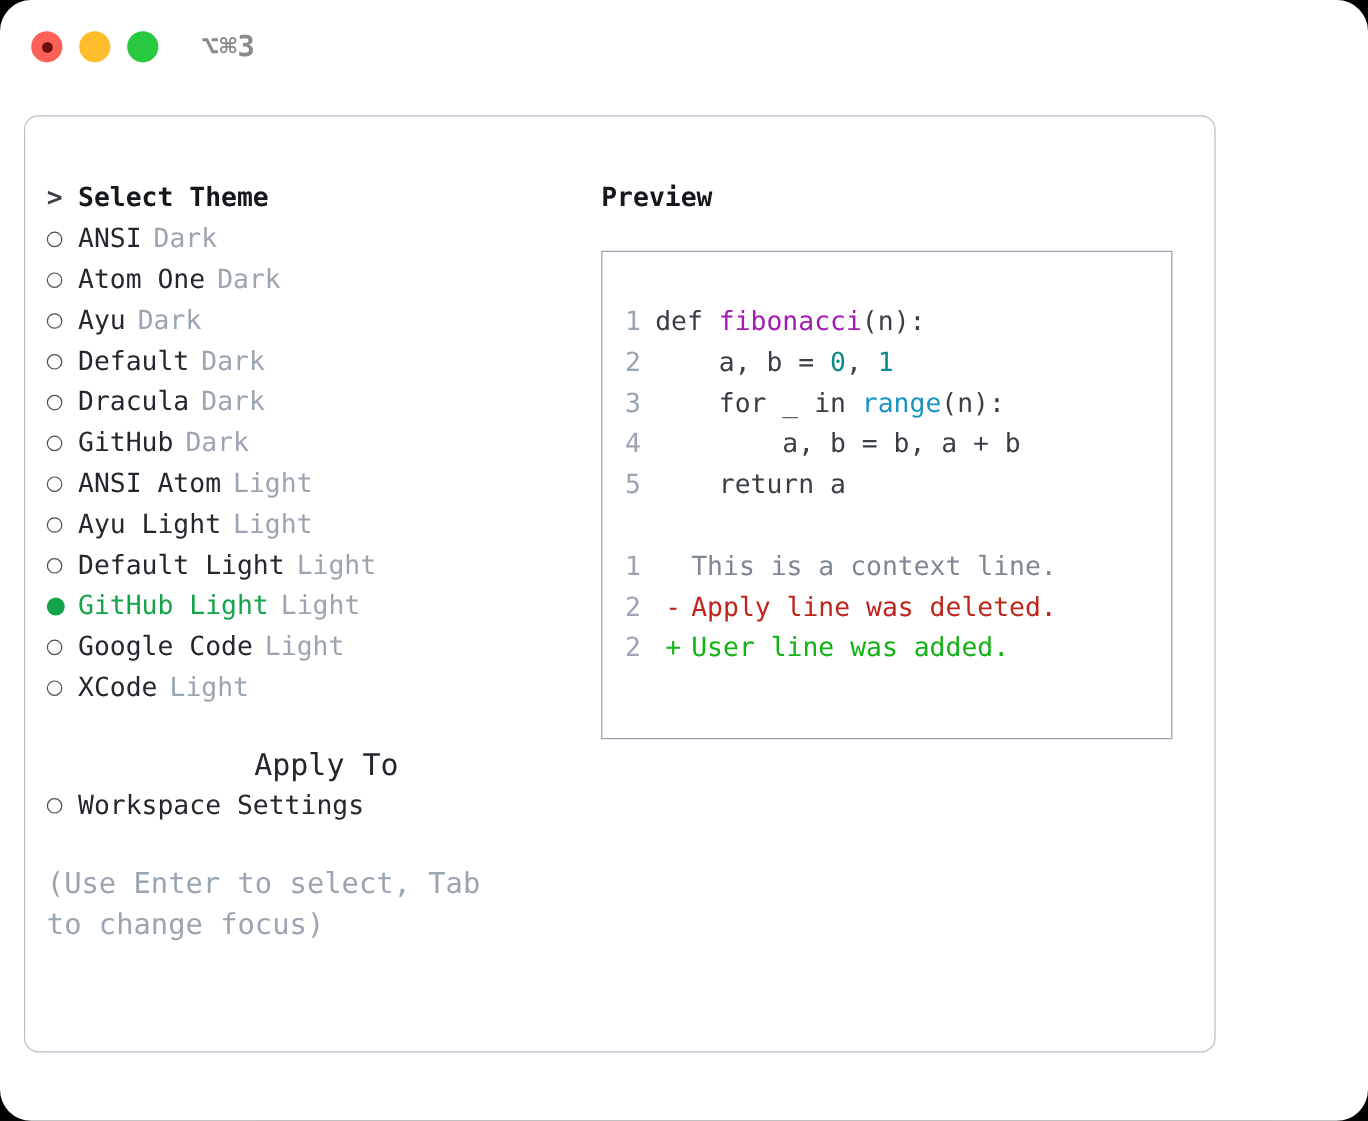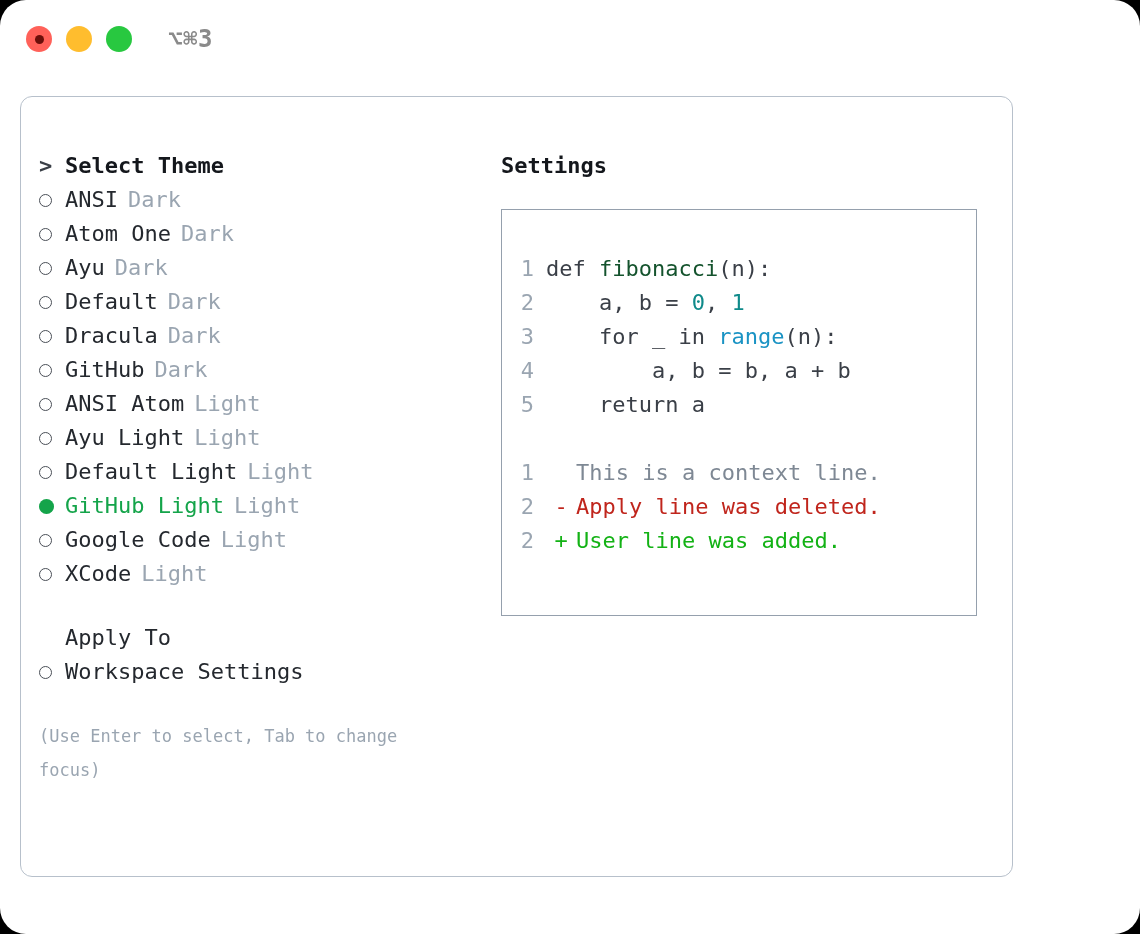--- a/index.html
+++ b/index.html
@@ -146,30 +146,31 @@
     color: #14a44a;
   }
   .item-cat {
     color: #9aa5b1;
     margin-left: 10px;
   }
 
   .section-title {
     margin-top: 30px;
     margin-left: 26px;
-    font-size: 22px;
+    font-size: 25px;
     line-height: 34px;
     color: #24282e;
     font-weight: 400;
+    text-align: center;
   }
 
   .hint {
     margin-top: 30px;
     width: 404px;
-    font-size: 17px;
+    font-size: 24px;
     line-height: 34px;
     color: #9aa5b1;
   }
 
   
   .right-col {
     position: absolute;
     left: 480px;
     top: 52px;
     width: 495px;
@@ -198,21 +199,21 @@
   }
   .lineno {
     flex: 0 0 44px;
     text-align: right;
     color: #9aa5b1;
     padding-right: 12px;
     box-sizing: border-box;
   }
   .code-text { color: #3a3f47; }
 
-  .tok-fn { color: #14532d; }
+  .tok-fn { color: #a21caf; }
   .tok-num { color: #0f8a8a; }
   .tok-call { color: #1a93c4; }
 
   .gap-row { height: 34px; }
 
   .diff-mark {
     flex: 0 0 30px;
     text-align: center;
   }
   .diff-ctx { color: #7e8894; }
@@ -337,21 +338,21 @@
               <span class="ring"></span>
             </span>
             <span class="item-name">Workspace Settings</span>
           </div>
         </div>
 
       <div class="hint">(Use Enter to select, Tab to change focus)</div>
     </div>
 
     <div class="right-col">
-      <div class="preview-label">Settings</div>
+      <div class="preview-label">Preview</div>
       <div class="preview-box">
         <div id="code-block">
             <div class="code-line"><span class="lineno">1</span><span><span class="code-text">def </span><span class="tok-fn">fibonacci</span><span class="code-text">(n):</span></span></div>
             <div class="code-line"><span class="lineno">2</span><span><span class="code-text">    a, b = </span><span class="tok-num">0</span><span class="code-text">, </span><span class="tok-num">1</span></span></div>
             <div class="code-line"><span class="lineno">3</span><span><span class="code-text">    for _ in </span><span class="tok-call">range</span><span class="code-text">(n):</span></span></div>
             <div class="code-line"><span class="lineno">4</span><span><span class="code-text">        a, b = b, a + b</span></span></div>
             <div class="code-line"><span class="lineno">5</span><span><span class="code-text">    return a</span></span></div>
           </div>
         <div class="gap-row"></div>
         <div id="diff-block">

